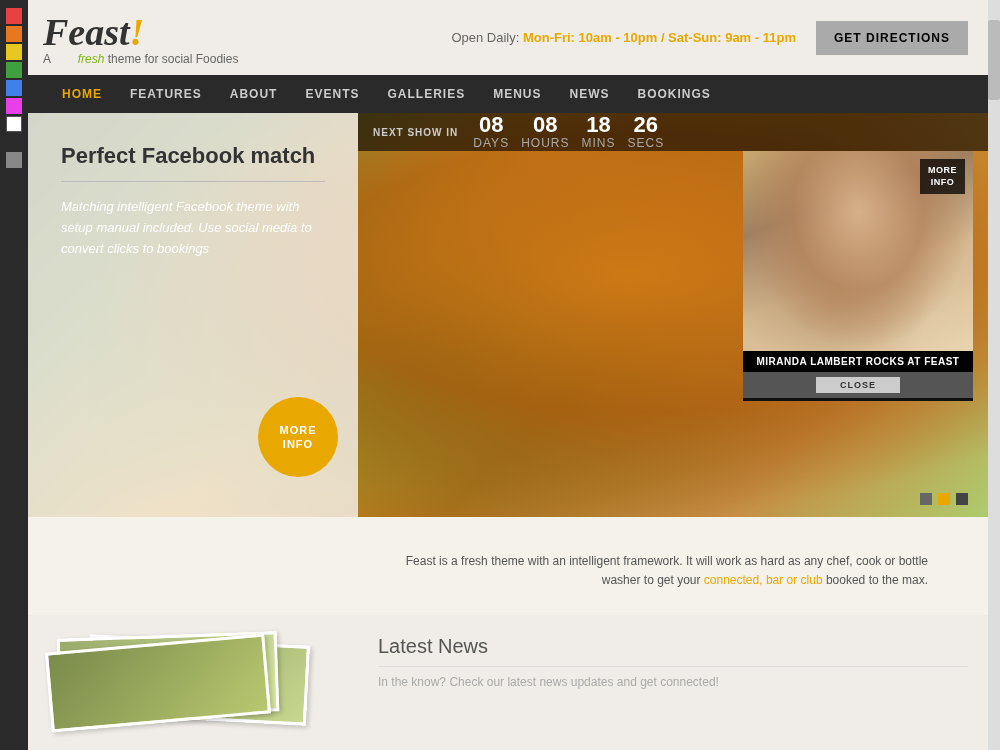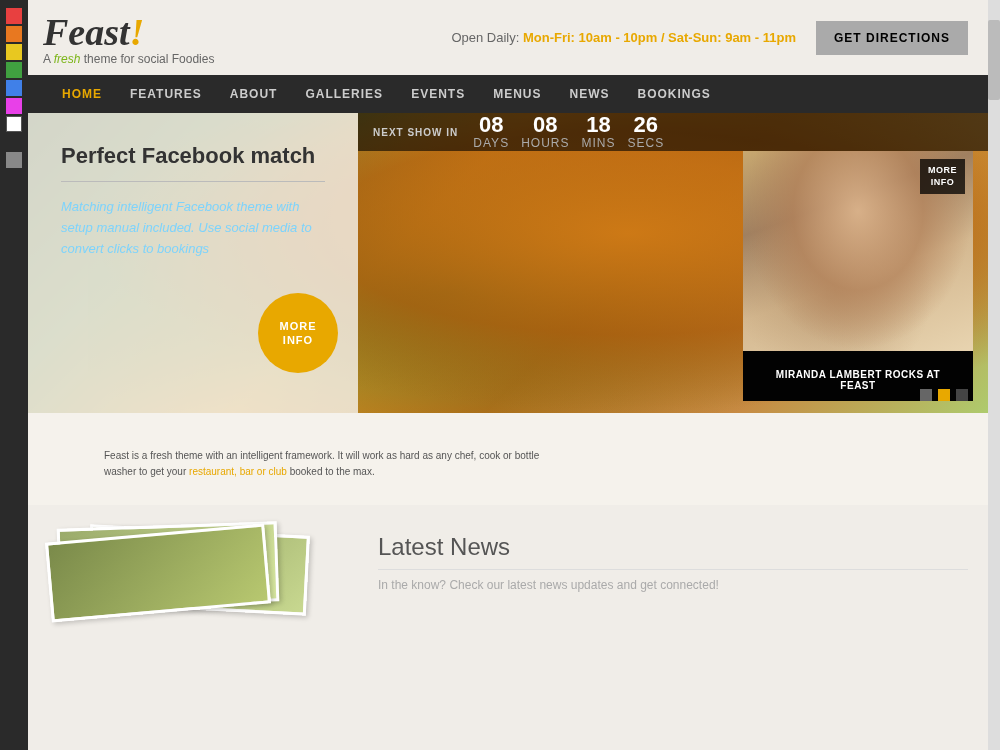--- a/index.html
+++ b/index.html
@@ -100,21 +100,21 @@
       cursor: pointer;
       text-decoration: none;
     }
     .nav-item.active {
       color: #e8a800;
     }
 
     
     .hero {
       position: relative;
-      height: 300px;
+      height: 404px;
       overflow: hidden;
       background: #555;
     }
 
     
     .hero-bg {
       position: absolute;
       inset: 0;
       background: linear-gradient(135deg, #3a5a2a 0%, #6a8a3a 20%, #e8a020 40%, #c87010 60%, #d49040 80%, #b8d870 100%);
       opacity: 0.9;
@@ -146,21 +146,21 @@
     .hero-title {
       font-size: 22px;
       font-weight: bold;
       color: #333;
       border-bottom: 1px solid #bbb;
       padding-bottom: 12px;
       margin-bottom: 15px;
     }
     .hero-desc {
       font-size: 13px;
-      color: #7dd3fc;
+      color: #ffffff;
       font-style: italic;
       line-height: 1.6;
       margin-bottom: 30px;
     }
 
     
     .more-info-circle {
       position: absolute;
       bottom: 40px;
       left: 230px;
@@ -261,21 +261,21 @@
       letter-spacing: 0.5px;
       cursor: pointer;
       line-height: 1.3;
     }
     .artist-name-bar {
       background: rgba(0,0,0,0.85);
       color: white;
       font-size: 10px;
       font-weight: bold;
       text-align: center;
-      padding: 18px;
+      padding: 5px;
       text-transform: uppercase;
       letter-spacing: 0.5px;
     }
     .artist-close-btn {
       display: flex;
       justify-content: center;
       align-items: center;
       background: #555;
       padding: 5px;
     }
@@ -304,23 +304,23 @@
       background: #555;
       cursor: pointer;
     }
     .dot.active {
       background: #e8a800;
     }
 
     
     .body-text-section {
       background: #f5f2ec;
-      text-align: left;
-      padding: 35px 76px 25px;
-      font-size: 10px;
+      text-align: right;
+      padding: 35px 60px 25px;
+      font-size: 12px;
       color: #555;
       line-height: 1.6;
     }
 
     
     .bottom-section {
       display: flex;
       padding: 20px 20px 0;
       gap: 30px;
     }
@@ -359,25 +359,24 @@
       top: 8px;
       transform: rotate(-5deg);
       background: linear-gradient(135deg, #7a8a4a, #b8c870);
       z-index: 3;
     }
 
     .news-col {
       flex: 1;
     }
     .news-title {
-      font-size: 24px;
+      font-size: 20px;
       color: #555;
       margin-bottom: 8px;
       font-weight: normal;
-      margin-top: 8px;
     }
     .news-subtitle {
       font-size: 12px;
       color: #aaa;
       border-top: 1px solid #ddd;
       padding-top: 8px;
     }
   </style>
 </head>
 <body>
@@ -399,38 +398,38 @@
 </div>
 
 <div class="main-wrapper">
 
   <div class="header">
     <div class="logo-area">
       <div style="font-family:Georgia,serif;font-size:38px;font-style:italic;color:#333;font-weight:bold;">
         <span>Feast</span><span style="color:#e8a800;">!</span>
       </div>
       <div style="font-size:12px;color:#666;margin-top:-2px;">
-        A <span style="color:#7cb518;font-style:italic;">fresh</span> theme for social Foodies
+        A <span style="color:#7cb518;font-style:italic;margin-left:24px;">fresh</span> theme for social Foodies
       </div>
     </div>
     <div class="header-right">
       <div class="open-hours">
         <span>Open Daily: </span>
         <span class="hours-highlight">Mon-Fri: 10am - 10pm / Sat-Sun: 9am - 11pm</span>
       </div>
       <button class="directions-btn">GET DIRECTIONS</button>
     </div>
   </div>
 
   <nav class="nav">
     <a class="nav-item active">HOME</a>
     <a class="nav-item">FEATURES</a>
     <a class="nav-item">ABOUT</a>
+    <a class="nav-item">EVENTS</a>
     <a class="nav-item">GALLERIES</a>
-    <a class="nav-item">EVENTS</a>
     <a class="nav-item">MENUS</a>
     <a class="nav-item">NEWS</a>
     <a class="nav-item">BOOKINGS</a>
   </nav>
 
   <div class="hero">
 
     <div class="hero-bg"></div>
     <div class="kebab-visual"></div>
 
@@ -481,21 +480,21 @@
     <div class="slider-dots">
       <div class="dot" style="background:#666;"></div>
       <div class="dot active" style="background:#e8a800;"></div>
       <div class="dot" style="background:#444;"></div>
     </div>
   </div>
 
   <div class="body-text-section">
     <p>
       <span>Feast is a fresh theme with an intelligent framework. It will work as hard as any chef, cook or bottle</span><br>
-      <span>washer to get your </span><span style="color:#e8a800;">restaurant, bar or club</span><span> booked to the max.</span>
+      <span>washer to get your </span><span style="color:#e8a800;">connected, bar or club</span><span> booked to the max.</span>
     </p>
   </div>
 
   <div class="bottom-section">
     <div class="thumbnail-col">
       <div class="thumbnail-stack">
         <div class="thumb-card"></div>
         <div class="thumb-card"></div>
         <div class="thumb-card"></div>
       </div>

